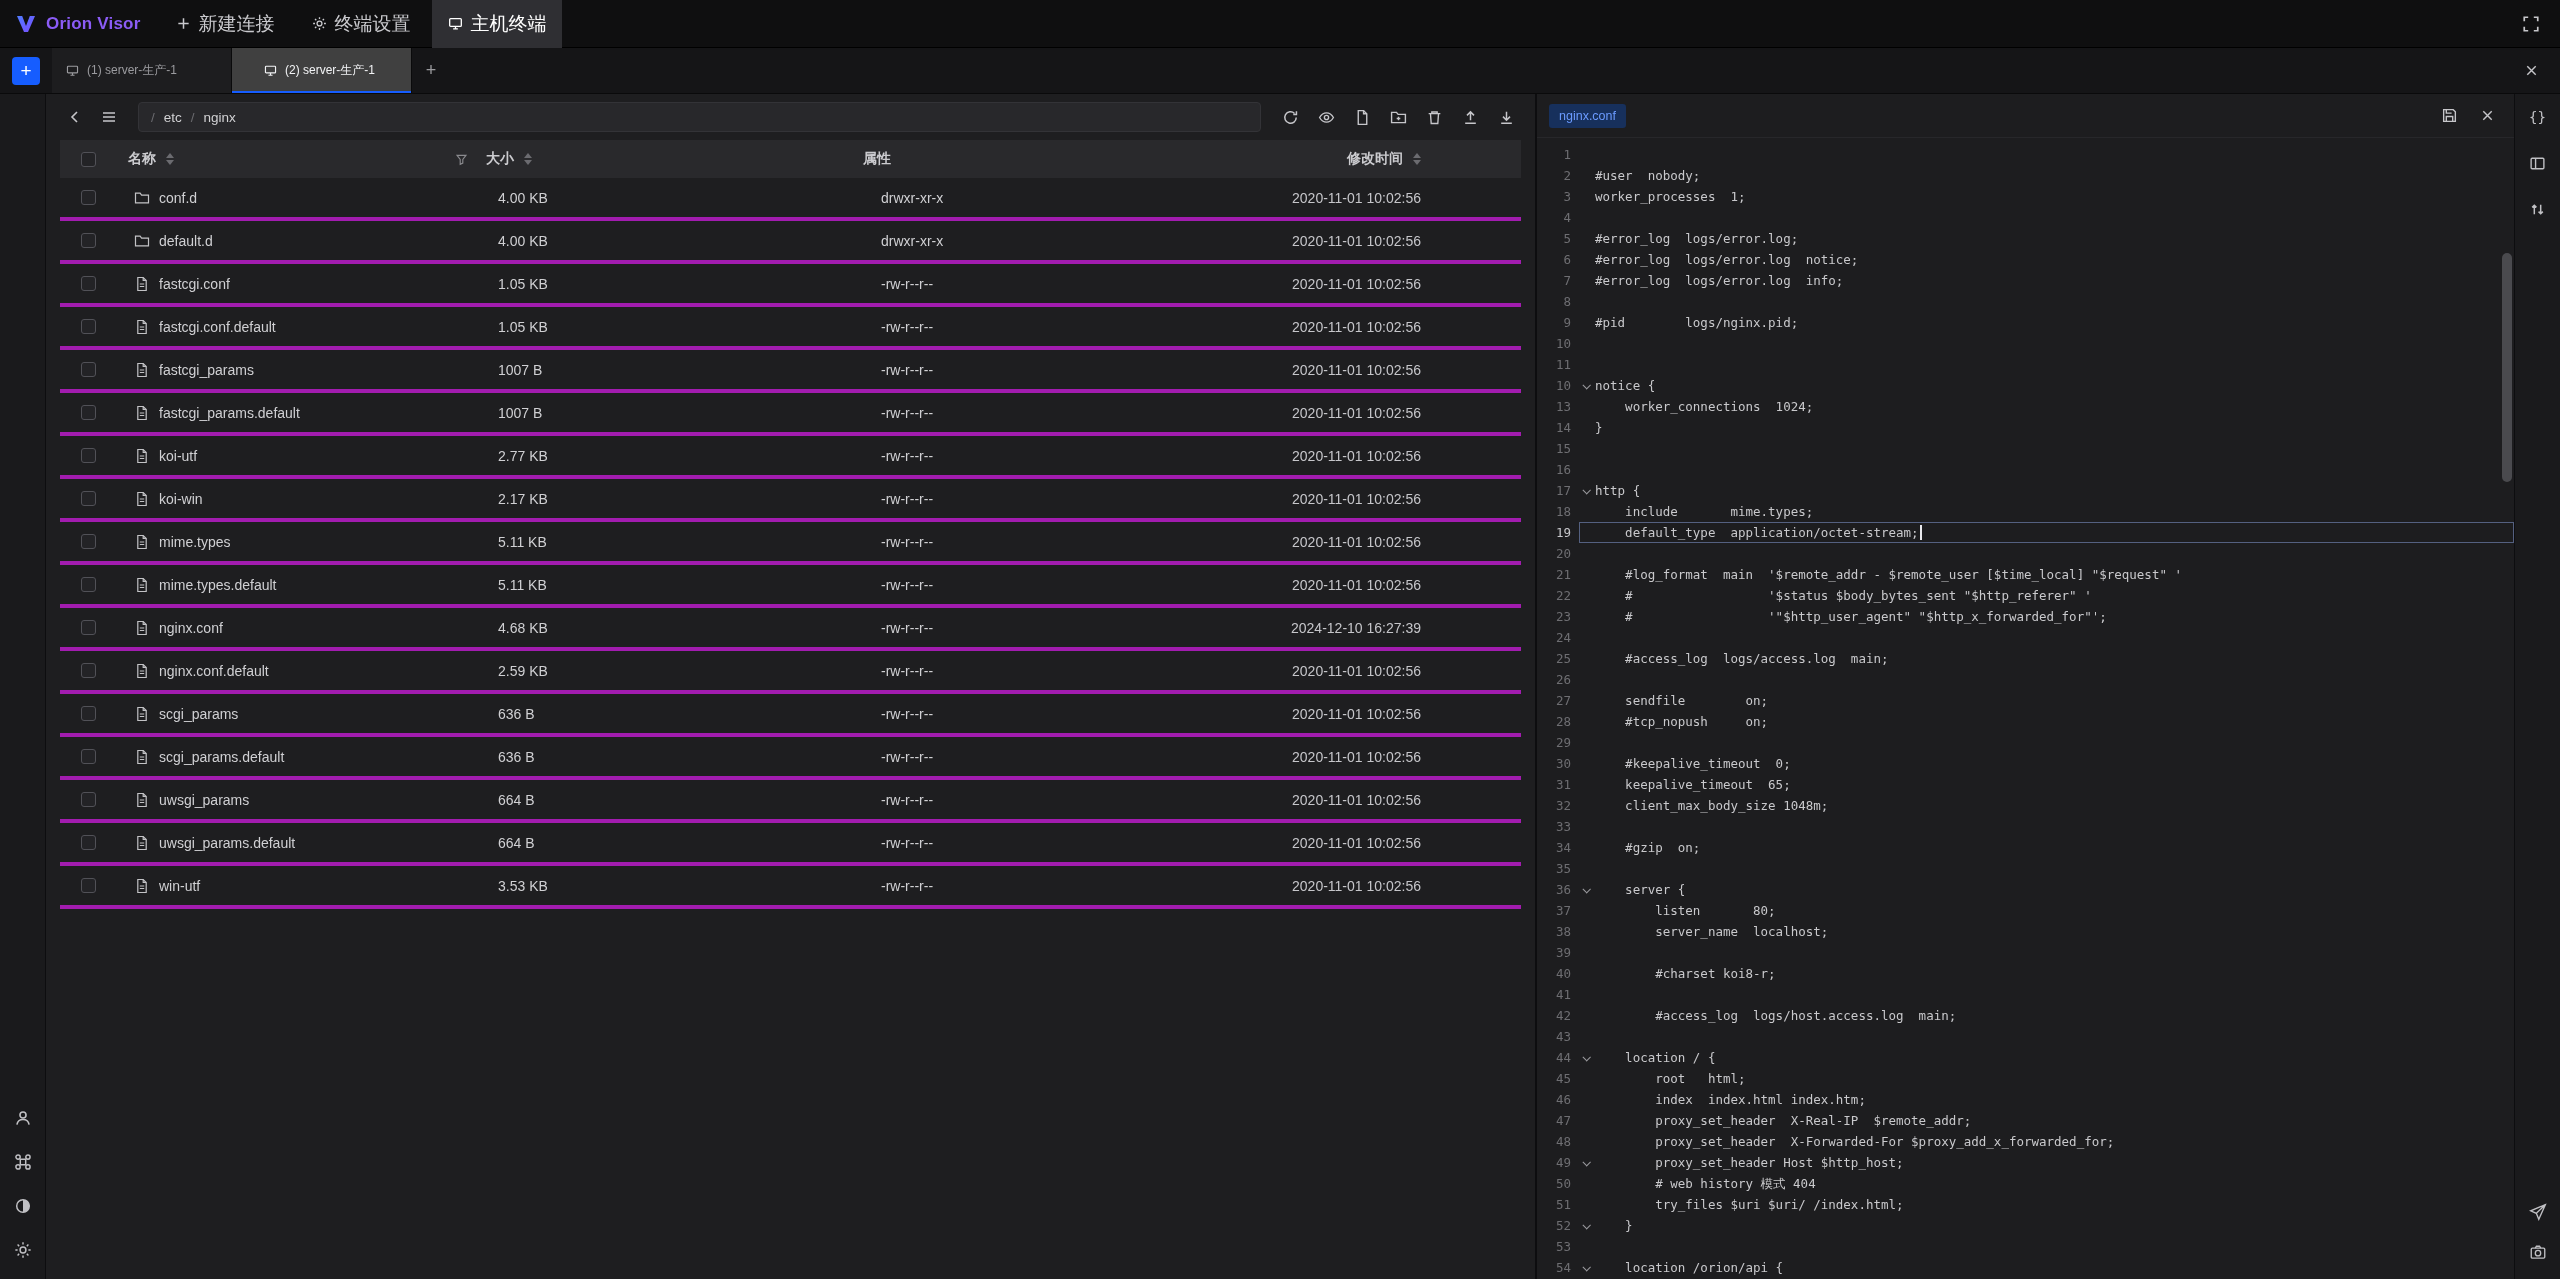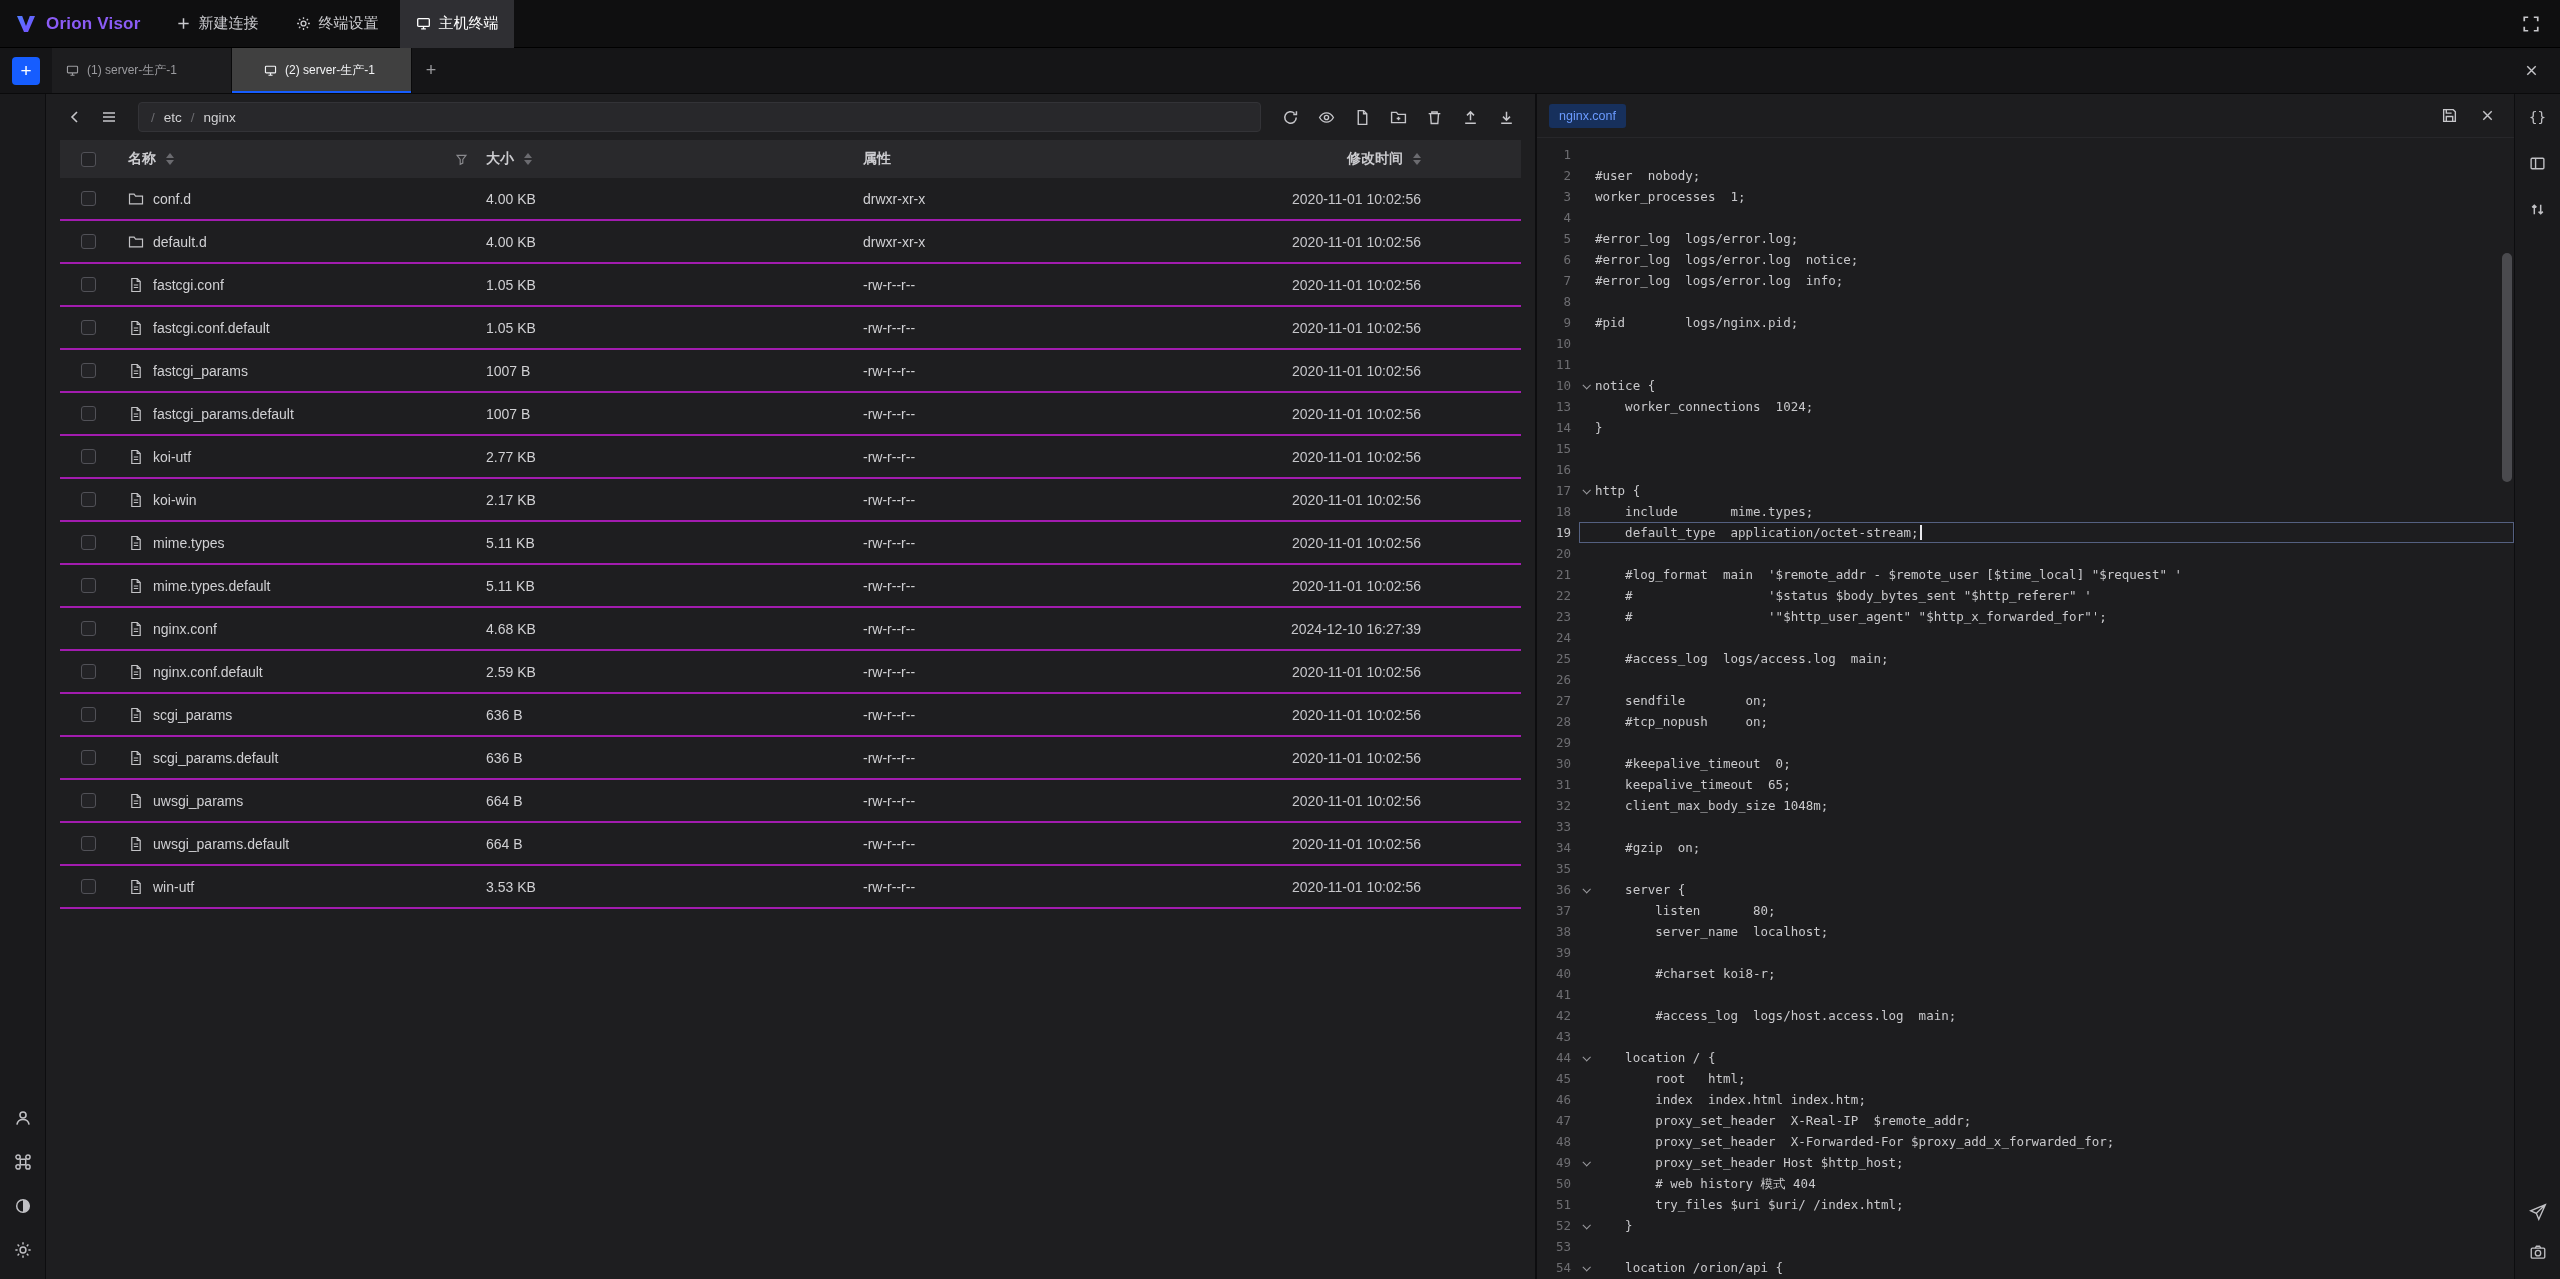--- a/index.html
+++ b/index.html
@@ -15,21 +15,21 @@
 
   
   .navbar{
     height:48px; flex:0 0 48px; background:#0f0f10; border-bottom:1px solid #000;
     display:flex; align-items:center; padding:0 14px; gap:6px;
   }
   .brand{ display:flex; align-items:center; gap:8px; margin-right:14px; }
   .brand-name{ font-size:17px; font-weight:bold; color:#8b5cf6; letter-spacing:.2px; }
   .nav-item{
     display:flex; align-items:center; gap:7px; height:48px; padding:0 16px;
-    color:#c9c9cd; font-size:15px; cursor:pointer;
+    color:#c9c9cd; font-size:19px; cursor:pointer;
   }
   .nav-item.active{ background:#2f2f33; color:#ffffff; }
   .nav-spacer{ flex:1; }
   .icon-btn{
     display:inline-flex; align-items:center; justify-content:center;
     width:30px; height:30px; border-radius:4px; color:#c6c6ca; background:transparent;
     border:none; padding:0; cursor:pointer;
   }
   svg.ic{ display:block; }
 
@@ -94,21 +94,21 @@
   .fm-head{ height:38px; background:#29292c; color:#cbcbcf; font-weight:bold; font-size:14px; }
   .hcell{ display:flex; align-items:center; gap:6px; }
   .h-check{ justify-content:center; }
   .h-name{ padding-left:12px; }
   .h-time{ justify-content:flex-end; padding-right:100px; }
   .sorter{ display:inline-flex; flex-direction:column; gap:2px; margin-left:4px; cursor:pointer; }
   .car-up{ width:0;height:0;border-left:4px solid transparent;border-right:4px solid transparent;border-bottom:5px solid #6b6b70; }
   .car-dn{ width:0;height:0;border-left:4px solid transparent;border-right:4px solid transparent;border-top:5px solid #6b6b70; }
   .funnel{ margin-left:auto; margin-right:18px; cursor:pointer; color:#8a8a8e; display:inline-flex; }
 
-  .fm-row{ height:43px; border-bottom:2px solid #a21caf; font-size:14px; color:#d0d0d3; cursor:pointer; }
+  .fm-row{ height:43px; border-bottom:4px solid #a21caf; font-size:14px; color:#d0d0d3; cursor:pointer;gap:6px; }
   .fcell{ display:flex; align-items:center; min-width:0; }
   .c-check{ justify-content:center; }
   .c-name{ gap:9px; padding-left:12px; white-space:nowrap; }
   .c-time{ justify-content:flex-end; padding-right:100px; color:#c6c6ca; }
   .checkbox{
     width:15px; height:15px; border:1px solid #515157; border-radius:3px; background:#232326;
     display:inline-block; cursor:pointer;
   }
   .ficon{ display:inline-flex; }
 

